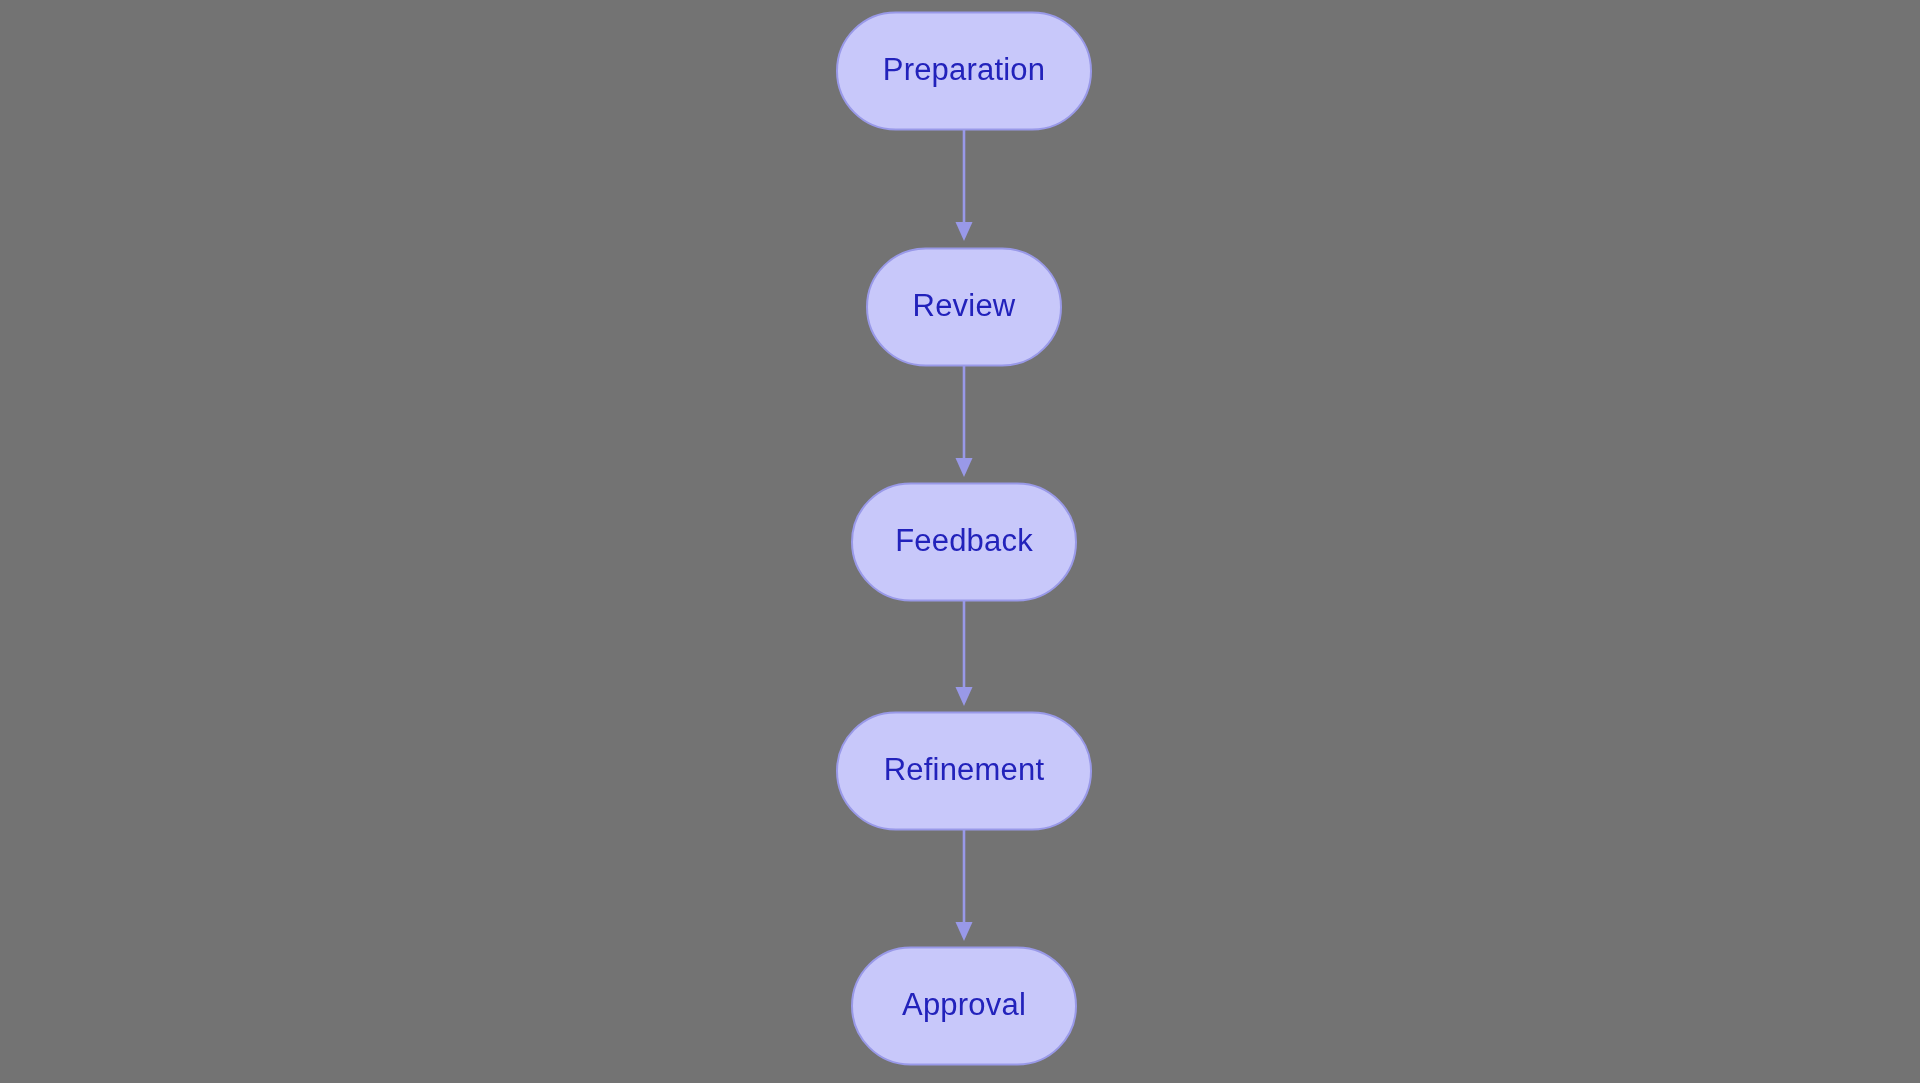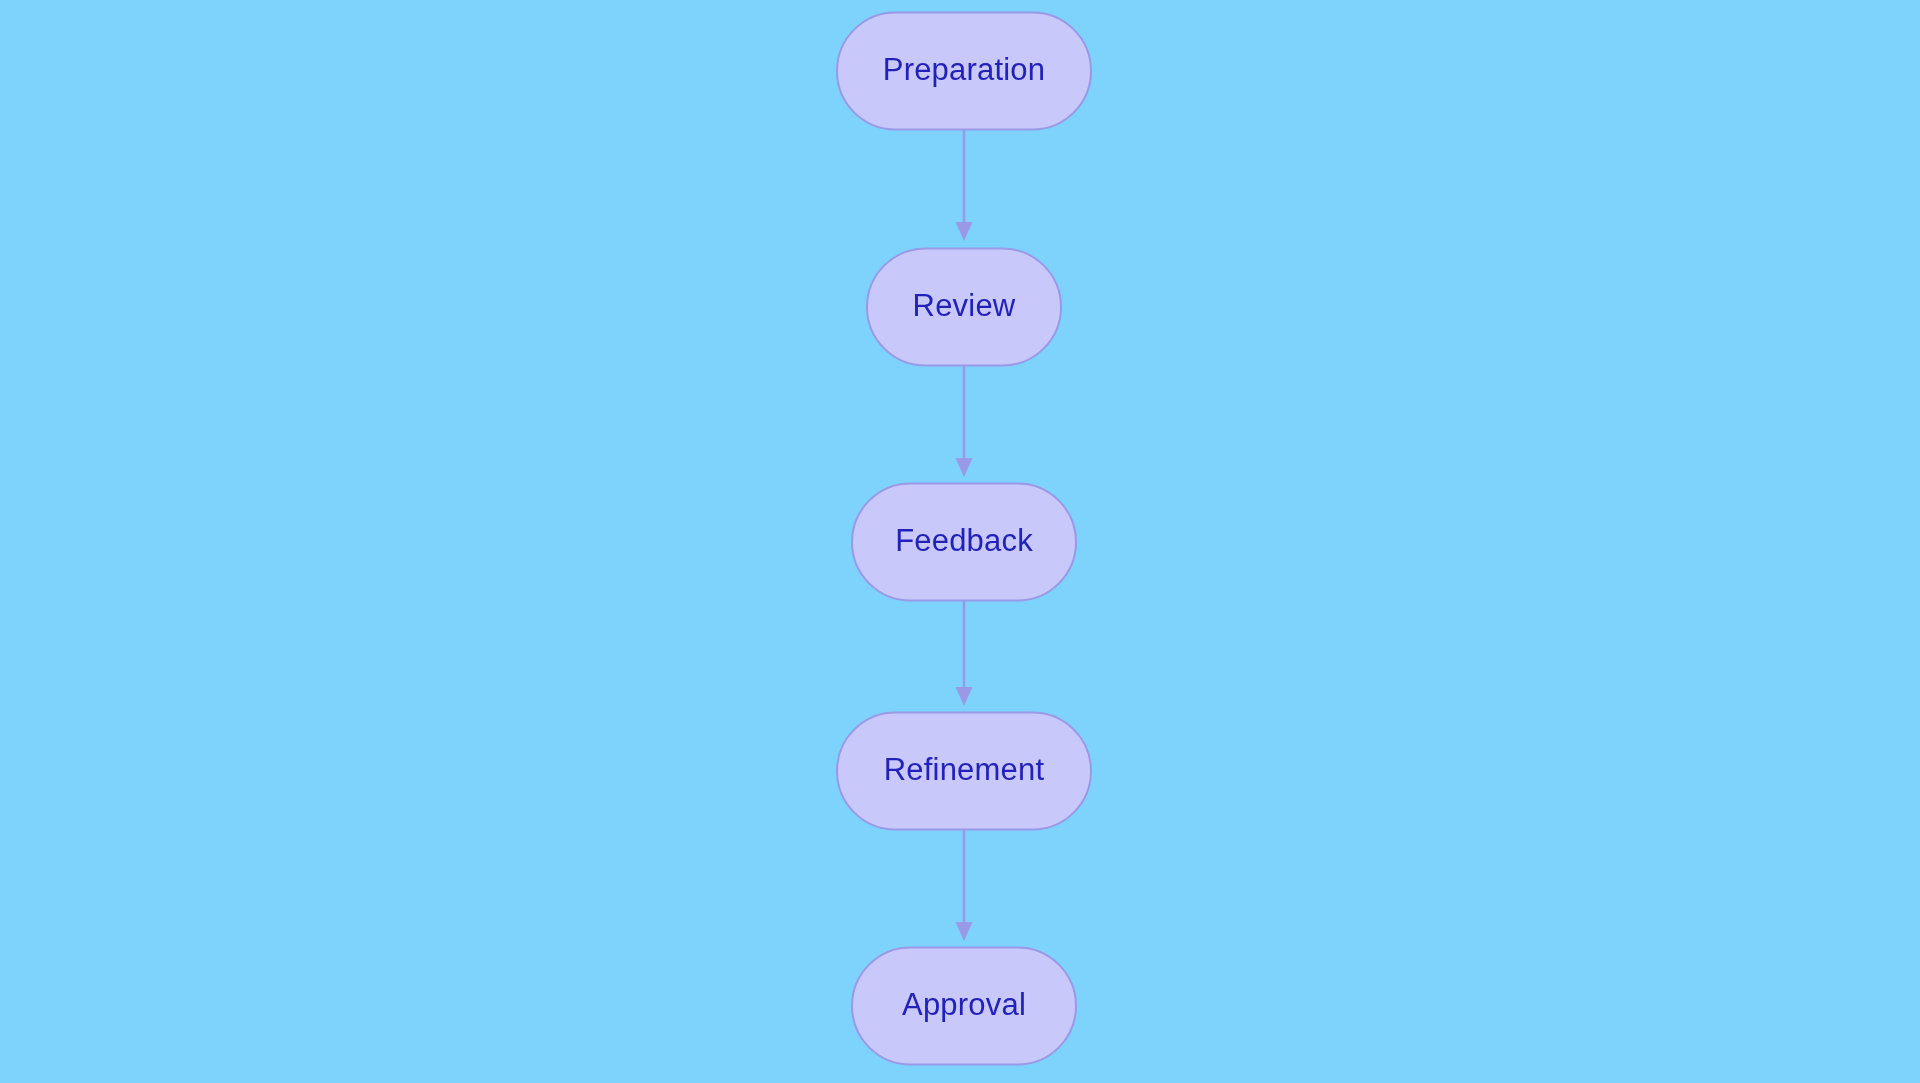--- a/index.html
+++ b/index.html
@@ -11,21 +11,21 @@
   body {
     width: 1920px;
     height: 1083px;
     overflow: hidden;
     font-family: "Liberation Sans", sans-serif;
   }
   #flowchart-canvas {
     position: relative;
     width: 1920px;
     height: 1083px;
-    background: #7dd3fc;
+    background: #737373;
   }
   #flow-svg {
     position: absolute;
     top: 0;
     left: 0;
     width: 1920px;
     height: 1083px;
     display: block;
   }
   .node-shape {

